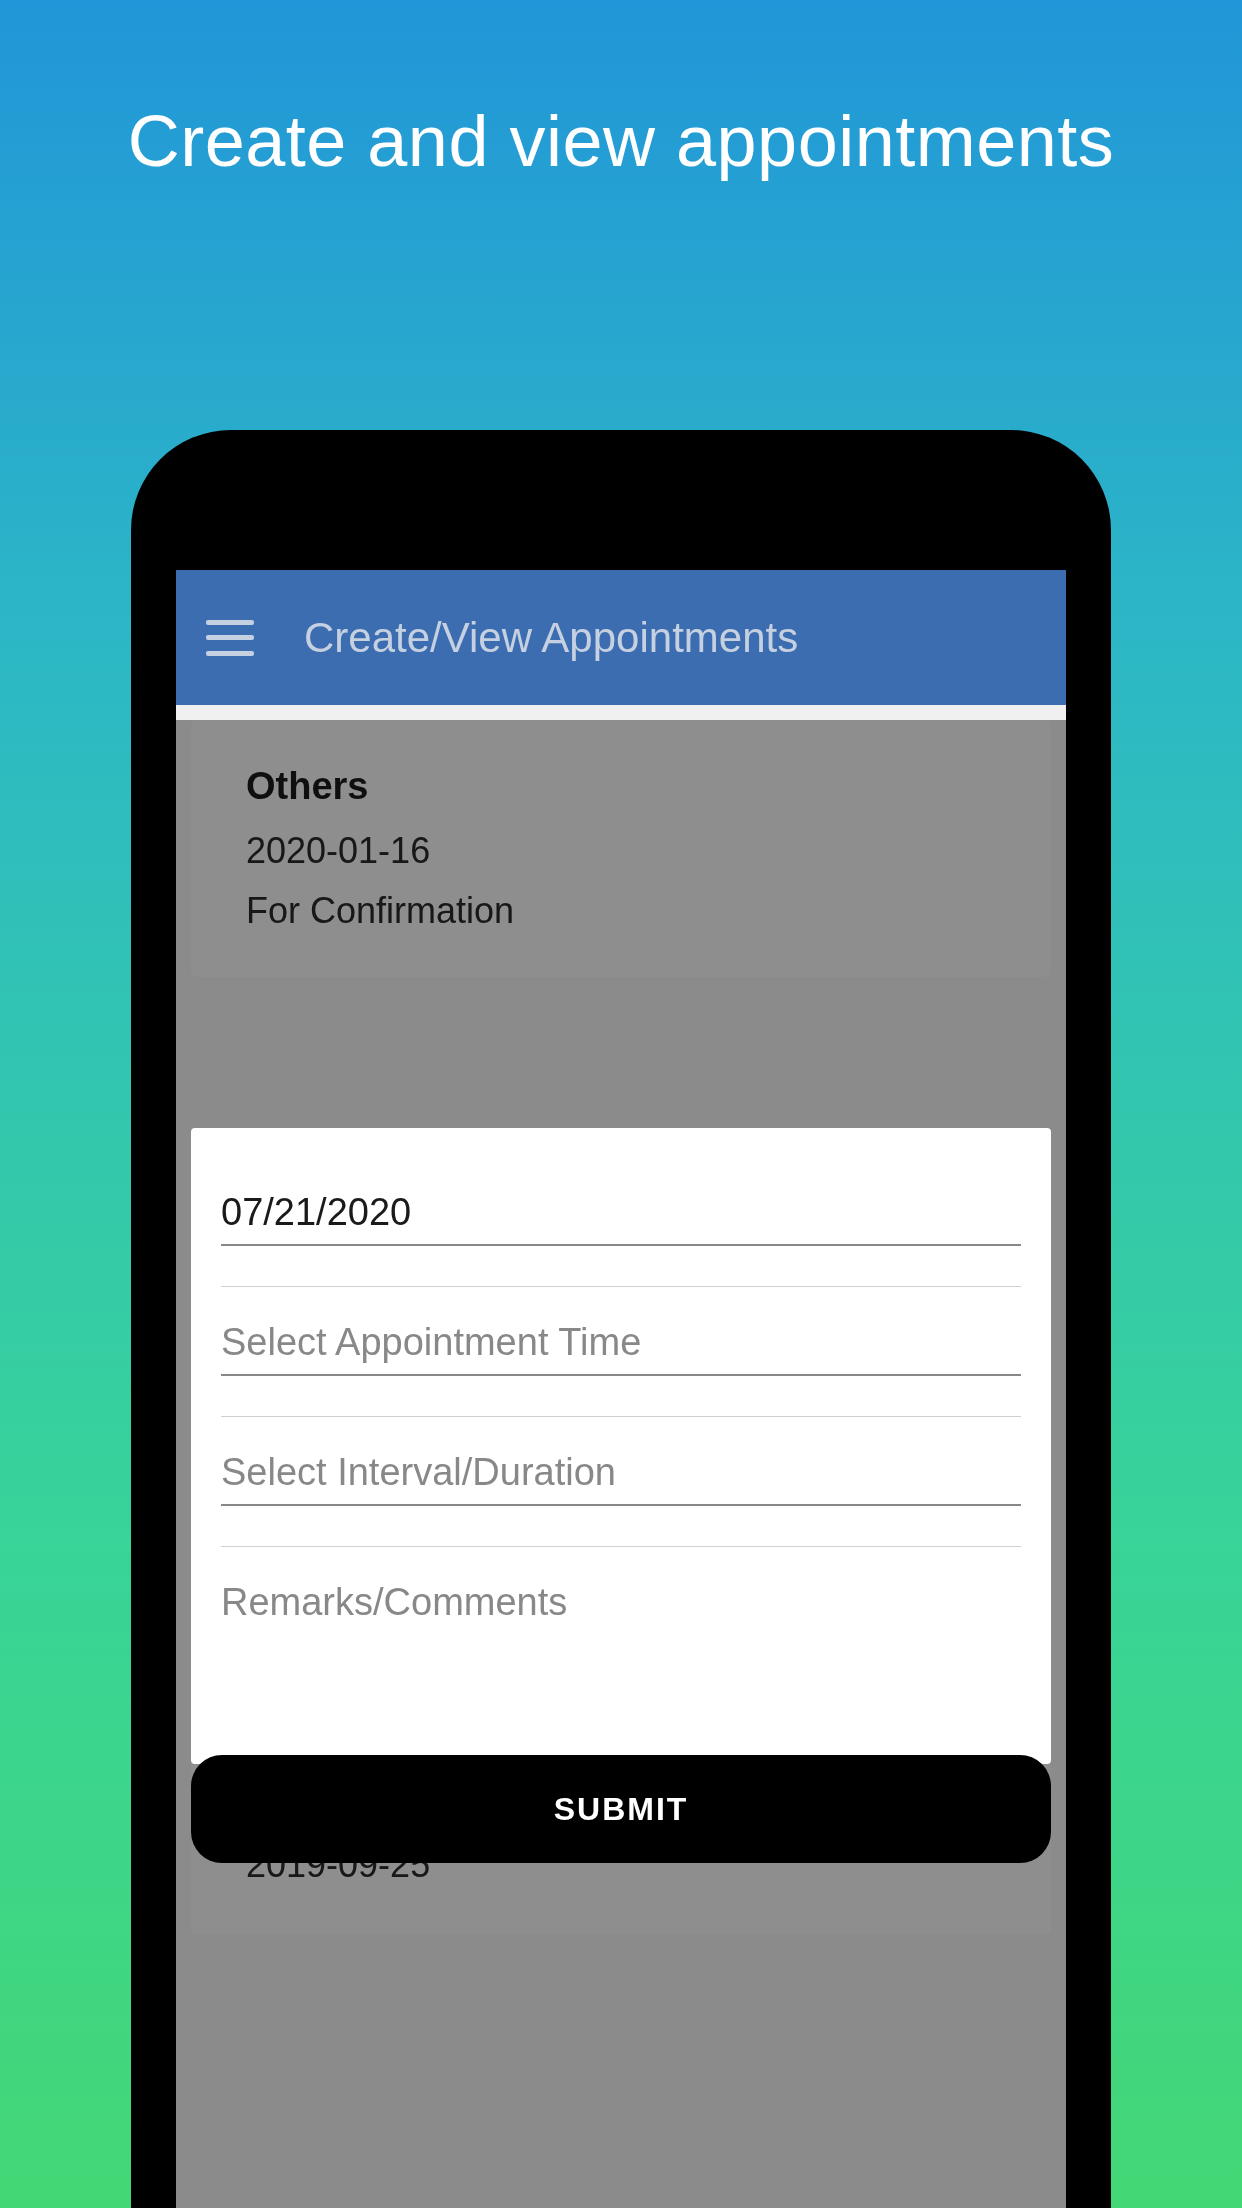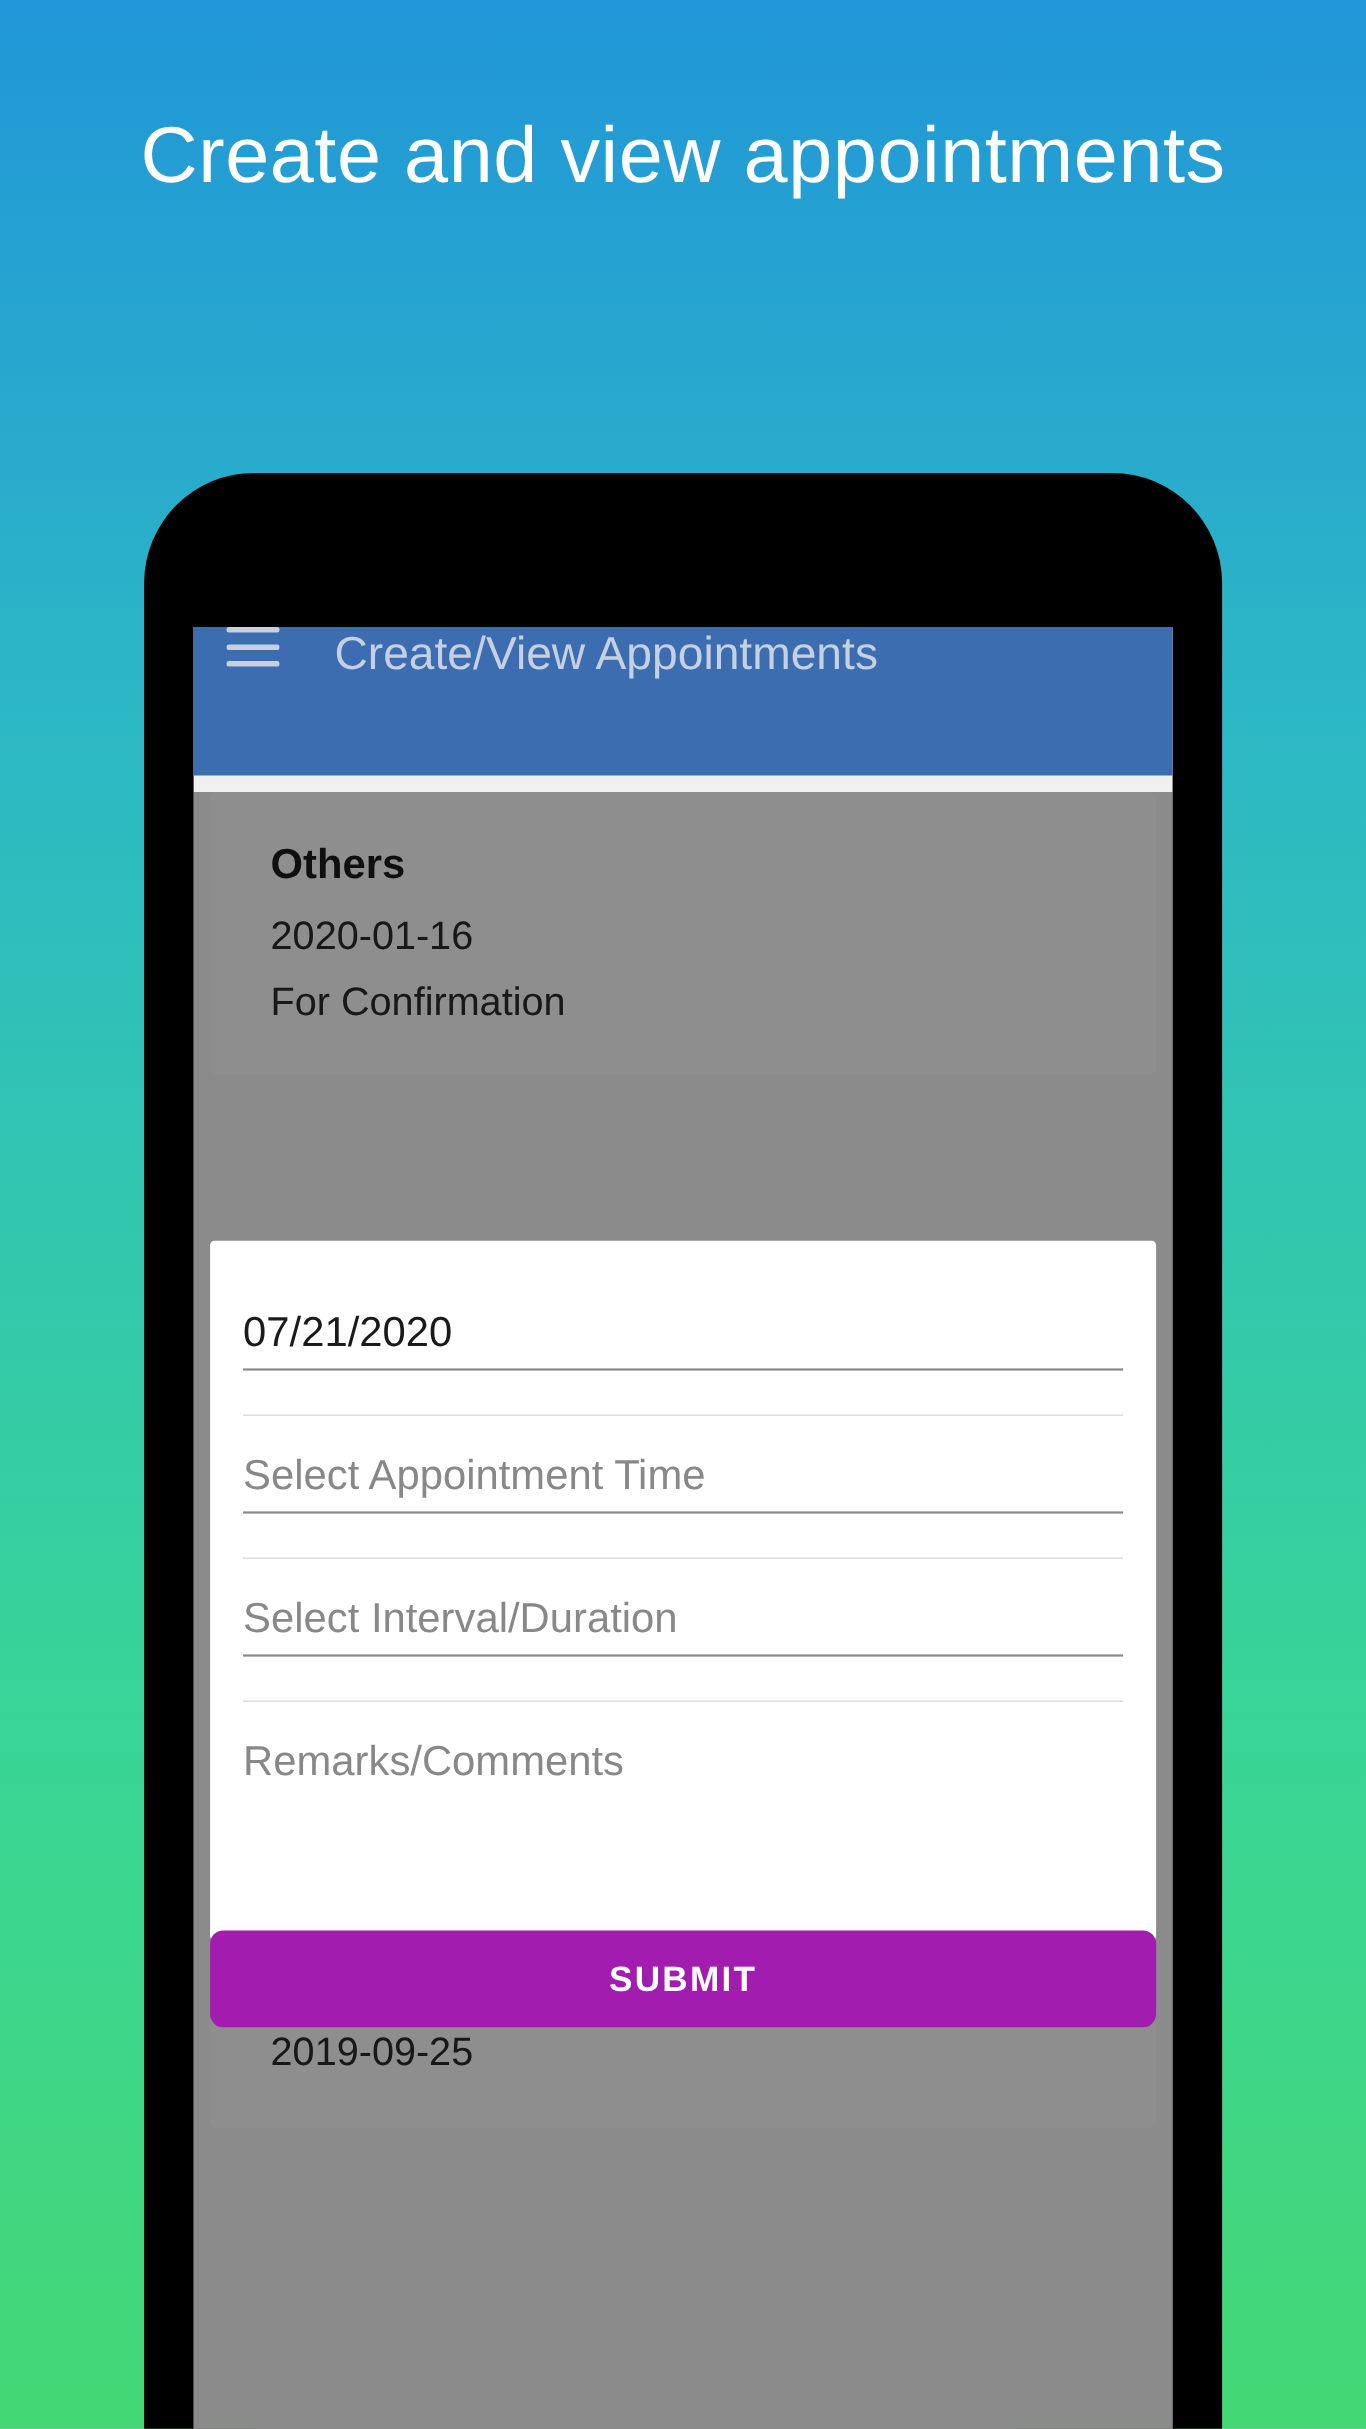--- a/index.html
+++ b/index.html
@@ -43,20 +43,21 @@
       left: 45px;
       right: 45px;
       bottom: 0;
       background: #f0f0f0;
     }
     
     .app-bar {
       background: #3d6db1;
       height: 135px;
       display: flex;
+      align-items: center;
       padding: 0 30px;
     }
     
     .menu-icon {
       width: 48px;
       height: 36px;
       display: flex;
       flex-direction: column;
       justify-content: space-between;
       margin-right: 50px;
@@ -148,23 +149,23 @@
     
     .form-remarks {
       padding: 28px 0 10px 0;
     }
     
     .submit-button {
       position: absolute;
       top: 1035px;
       left: 15px;
       right: 15px;
-      height: 88px;
-      background: #a21caf;
-      border-radius: 12px;
+      height: 108px;
+      background: #000000;
+      border-radius: 31px;
       border: none;
       color: white;
       font-size: 32px;
       font-weight: 600;
       letter-spacing: 2px;
       display: flex;
       align-items: center;
       justify-content: center;
       cursor: pointer;
     }

